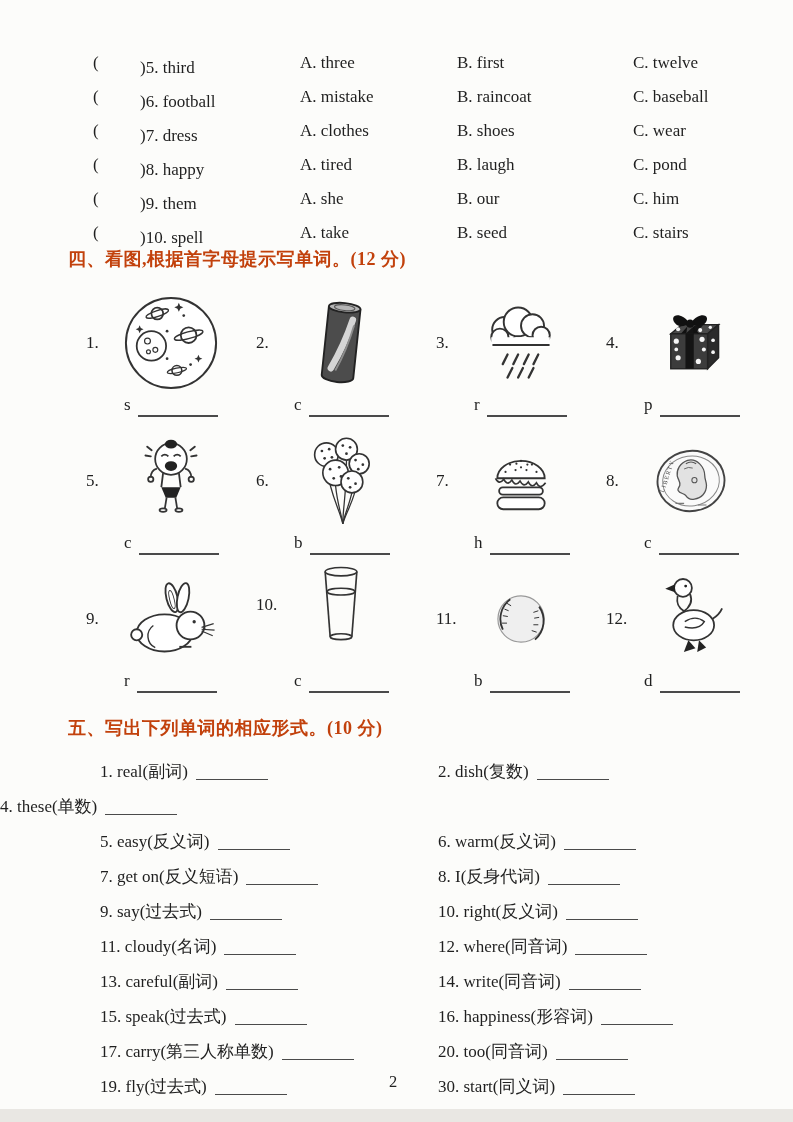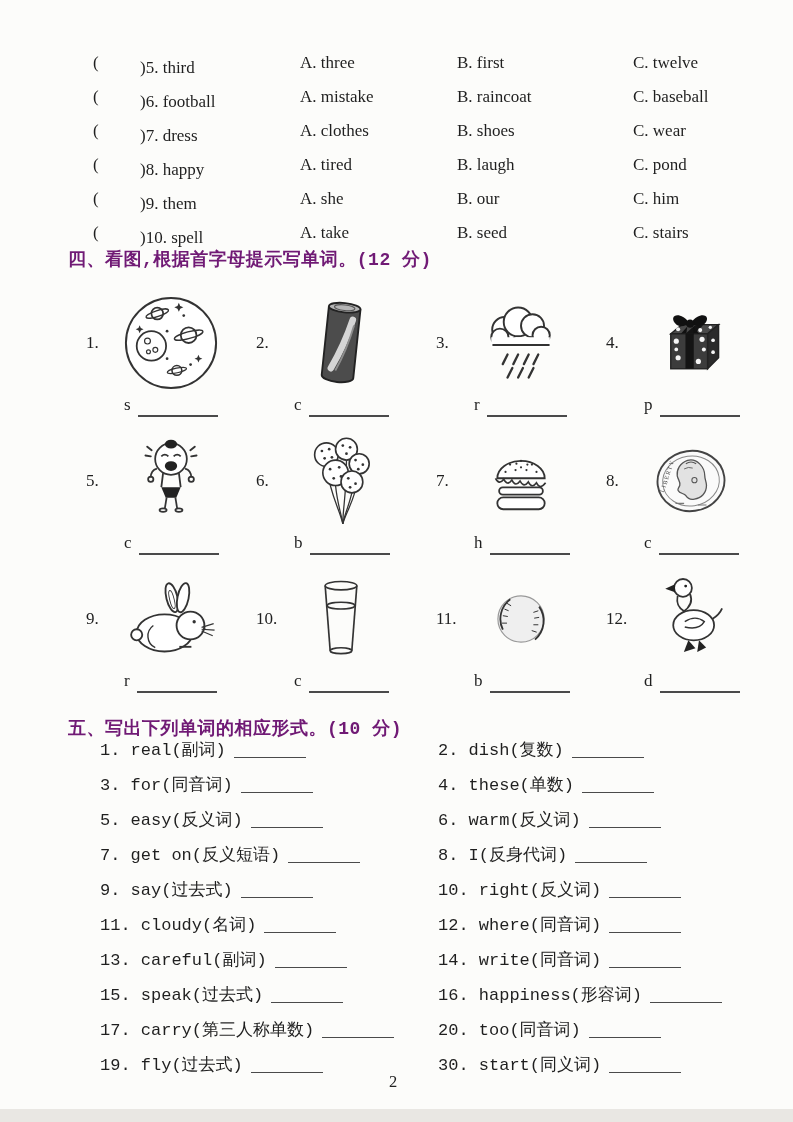--- a/index.html
+++ b/index.html
@@ -8,30 +8,30 @@
   
   #matching{position:absolute;top:46px;left:0;width:793px;}
   .mrow{display:flex;align-items:center;height:34px;padding-left:93px;font-size:17px;}
   .mopen{width:47px;}
   .mlabel{width:160px;margin-top:10px;}
   .ma{width:157px;}
   .mb{width:176px;}
   .mc{flex:1;}
   
   .sec-title{position:absolute;left:68px;font-size:18px;font-weight:700;
-             font-family:Liberation Mono, monospace;color:#701a75;letter-spacing:.5px;}
+             font-family:Liberation Serif, serif;color:#c2410c;letter-spacing:.5px;}
   
   .pcell{position:absolute;width:164px;height:106px;display:flex;align-items:center;}
   .pnum{width:32px;font-size:17px;flex:0 0 auto;}
   .pimg{width:106px;height:106px;display:flex;align-items:center;justify-content:center;flex:0 0 auto;}
   .lline{position:absolute;display:flex;align-items:flex-end;}
   .llet{font-size:17px;line-height:17px;}
   .lrule{display:inline-block;width:80px;border-bottom:2px solid #4a4a4a;margin-left:7px;transform:translateY(4px);}
   
-  #s5{position:absolute;top:732px;left:0;width:793px;font-family:Liberation Mono, monospace;}
+  #s5{position:absolute;top:754px;left:0;width:793px;}
   .s5row{display:flex;height:35px;align-items:center;font-size:17px;}
   .s5l{width:438px;padding-left:100px;box-sizing:border-box;}
   .s5r{flex:1;}
   .blank5{display:inline-block;width:72px;border-bottom:1.5px solid #4a4a4a;margin-left:8px;transform:translateY(3px);}
   
   #pagenum{position:absolute;left:389px;top:1072px;font-size:16.5px;color:#222;}
   #scan-strip{position:absolute;left:0;bottom:0;width:793px;height:13px;background:#e9e7e3;}
   svg{display:block;}
 </style>
 </head>
@@ -330,21 +330,21 @@
           <path d="M88 54 L101 50"></path>
             <path d="M88 56 L102 57"></path>
             <path d="M88 58 L100 63"></path>
         </g>
         <path d="M36 52 a14 14 0 0 0 2 24" stroke-width="1.5"></path>
         <circle cx="18" cy="62" r="6" fill="#fff"></circle>
         <path d="M64 75 h13" stroke-width="2"></path>
       </svg>
     </span>
   </div>
-  <div class="pcell" style="left:256px;top:566px">
+  <div class="pcell" style="left:256px;top:552px">
     <span class="pnum">10.</span>
     <span class="pimg">
       <svg width="50" height="88" viewBox="0 0 60 100" fill="none" stroke="#333" stroke-width="2">
         <ellipse cx="30" cy="10" rx="19" ry="5"></ellipse>
         <path d="M11 10 L17 88"></path>
           <path d="M49 10 L43 88"></path>
         <ellipse cx="30" cy="88" rx="13" ry="3.5"></ellipse>
         <ellipse cx="30" cy="34" rx="16.5" ry="4" stroke-width="1.8"></ellipse>
       </svg>
     </span>
@@ -405,21 +405,20 @@
   </div>
 
   <div class="sec-title" style="top:716px">五、写出下列单词的相应形式。(10 分)</div>
 
   <div id="s5">
     <div class="s5row">
       <div class="s5l"><span>1. real(副词)</span><span class="blank5"></span></div>
       <div class="s5r"><span>2. dish(复数)</span><span class="blank5"></span></div>
     </div>
     <div class="s5row">
-      <div class="s5l"><span>3. for(同音词)</span><span class="blank5"></span></div>
       <div class="s5r"><span>4. these(单数)</span><span class="blank5"></span></div>
     </div>
     <div class="s5row">
       <div class="s5l"><span>5. easy(反义词)</span><span class="blank5"></span></div>
       <div class="s5r"><span>6. warm(反义词)</span><span class="blank5"></span></div>
     </div>
     <div class="s5row">
       <div class="s5l"><span>7. get on(反义短语)</span><span class="blank5"></span></div>
       <div class="s5r"><span>8. I(反身代词)</span><span class="blank5"></span></div>
     </div>

